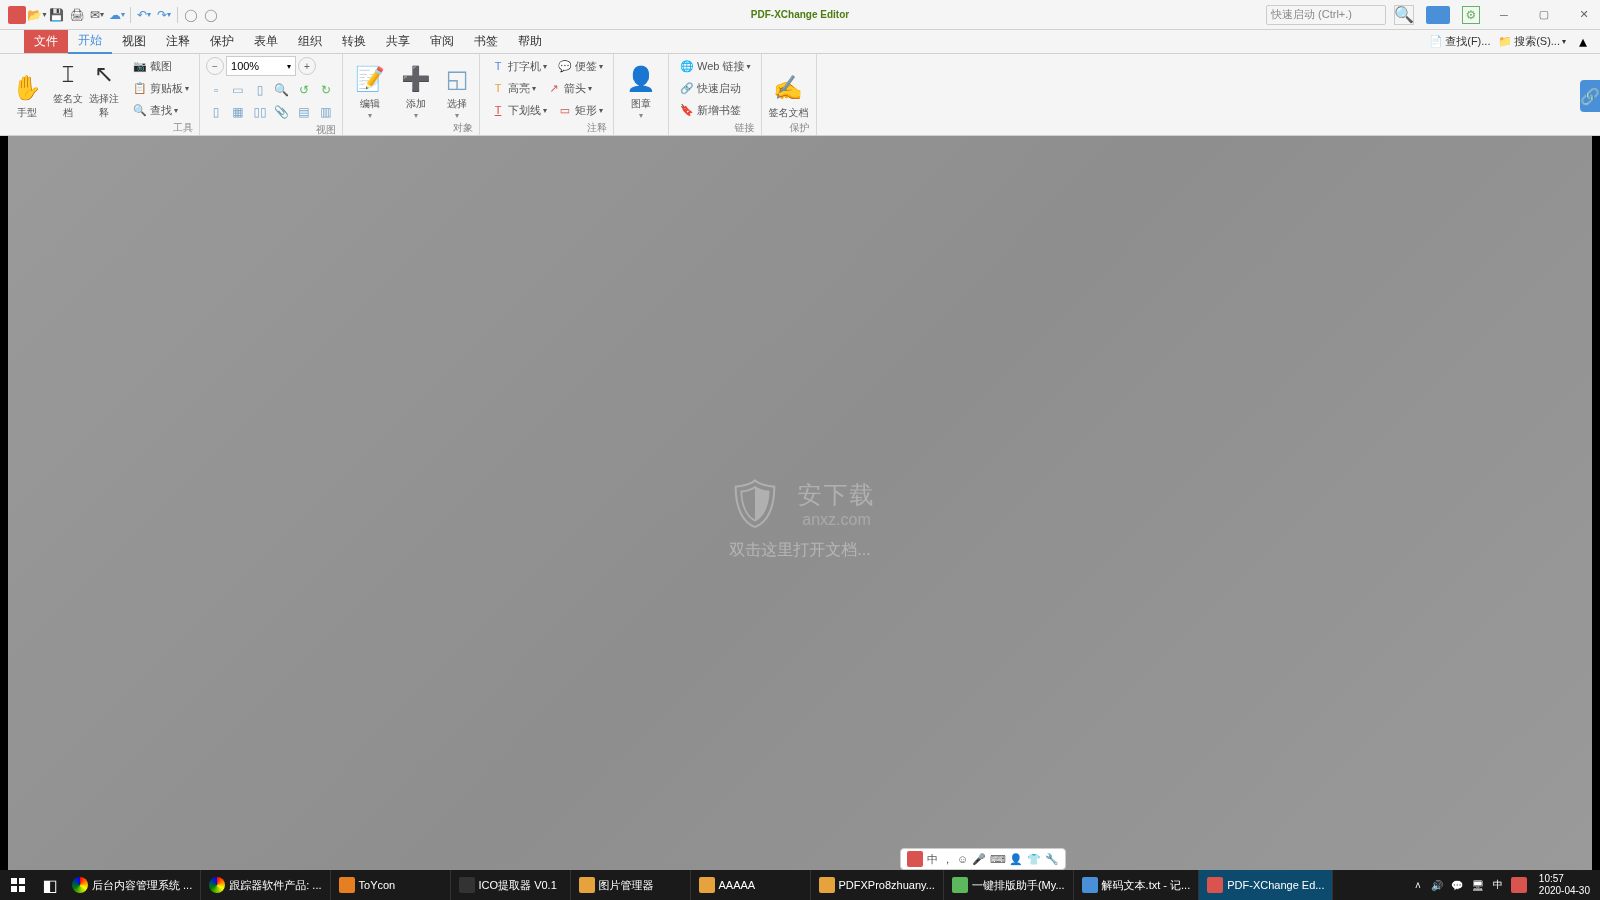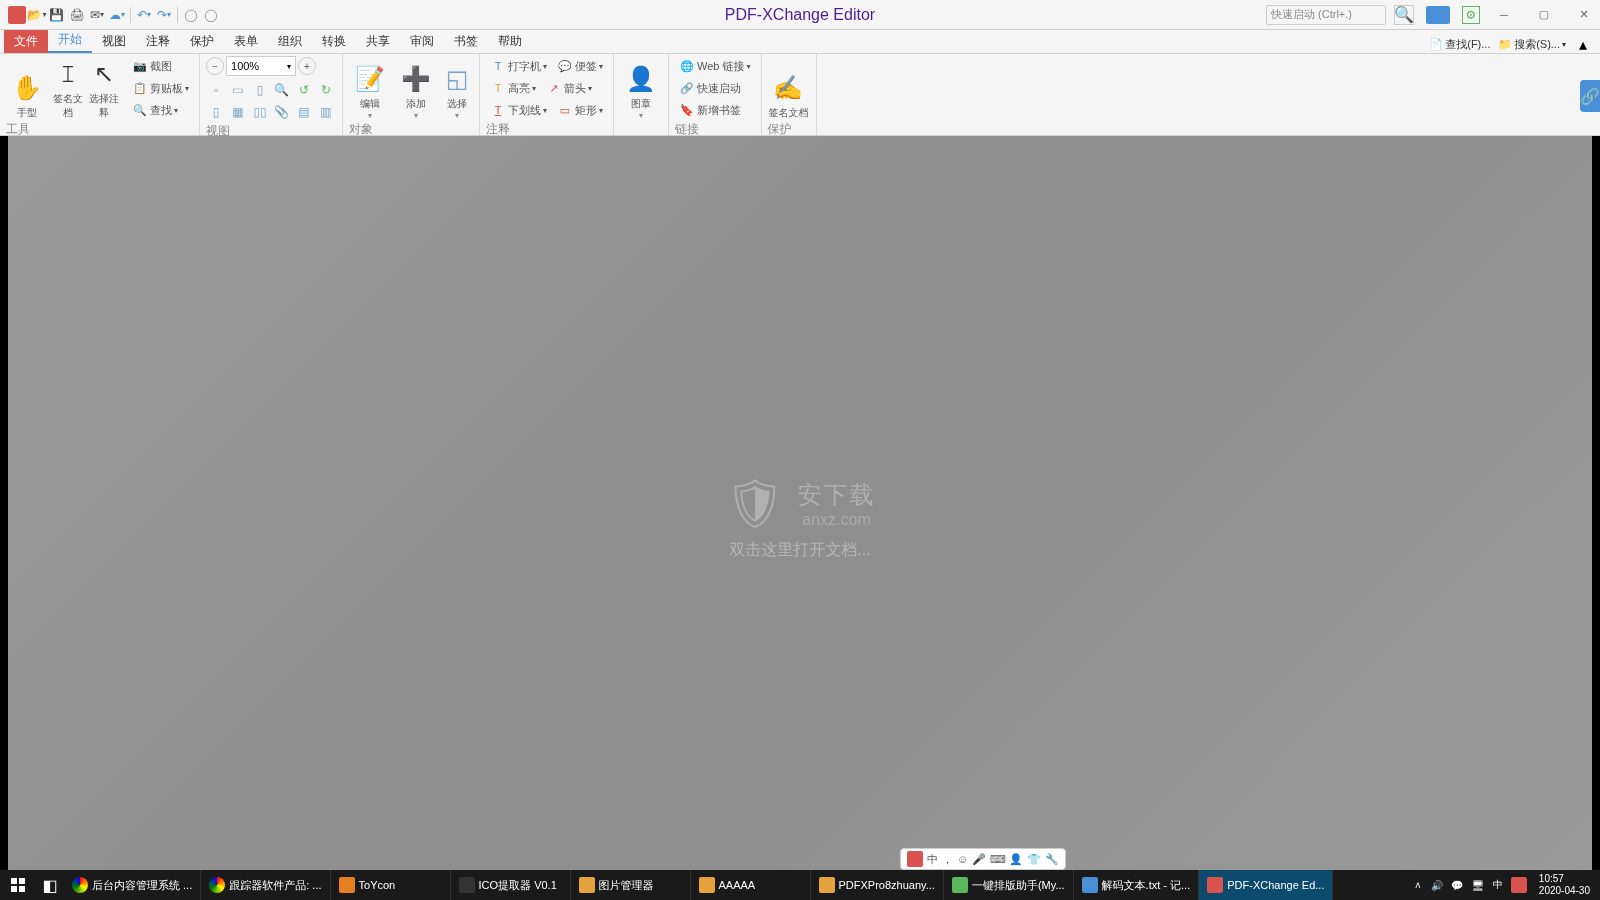--- a/index.html
+++ b/index.html
@@ -4,42 +4,42 @@
 <style>
 * { margin: 0; padding: 0; box-sizing: border-box; font-family: "Microsoft YaHei", "SimSun", sans-serif; }
 body { width: 1600px; height: 900px; background: #000; overflow: hidden; position: relative; }
 
 
 .titlebar { height: 30px; background: #f5f5f5; display: flex; align-items: center; border-bottom: 1px solid #d0d0d0; position: relative; }
 .titlebar-left { display: flex; align-items: center; gap: 2px; padding-left: 8px; }
 .tb-icon { width: 18px; height: 18px; display: flex; align-items: center; justify-content: center; font-size: 12px; color: #555; cursor: pointer; }
 .tb-icon.app { background: #d9534f; border-radius: 2px; }
 .tb-sep { width: 1px; height: 16px; background: #ccc; margin: 0 2px; }
-.app-title { position: absolute; left: 50%; transform: translateX(-50%); font-size: 16px; color: #4c1d95; }
+.app-title { position: absolute; left: 50%; transform: translateX(-50%); font-size: 10px; color: #4d7c0f; font-weight: bold; }
 .titlebar-right { position: absolute; right: 0; display: flex; align-items: center; gap: 8px; }
 .quick-launch { width: 120px; height: 20px; border: 1px solid #ccc; border-radius: 2px; font-size: 11px; padding: 0 4px; color: #888; display: flex; align-items: center; }
 .search-btn { width: 20px; height: 20px; border: 1px solid #ccc; display: flex; align-items: center; justify-content: center; }
 .ui-lang { width: 24px; height: 18px; background: #4a90d9; border-radius: 2px; margin: 0 4px; }
 .win-btn { width: 32px; height: 24px; display: flex; align-items: center; justify-content: center; font-size: 11px; color: #666; cursor: pointer; }
 
 
-.menubar { height: 24px; background: #f5f5f5; display: flex; align-items: flex-end; padding-left: 4px; border-bottom: 1px solid #d0d0d0; position: relative; }
+.menubar { height: 24px; background: #f5f5f5; display: flex; align-items: center; padding-left: 24px; border-bottom: 1px solid #d0d0d0; position: relative; }
 .menu-item { padding: 3px 10px; font-size: 12px; color: #333; cursor: pointer; }
 .menu-item.file { background: #d9534f; color: #fff; }
 .menu-item.active { color: #4a90d9; border-bottom: 2px solid #4a90d9; }
 .menubar-right { position: absolute; right: 8px; display: flex; align-items: center; gap: 8px; }
 .mb-link { font-size: 11px; color: #333; display: flex; align-items: center; gap: 2px; cursor: pointer; }
 .mb-link .ficon { color: #e6a23c; }
 .collapse-btn { width: 18px; height: 18px; display: flex; align-items: center; justify-content: center; cursor: pointer; }
 
 
 .ribbon { height: 82px; background: #f5f5f5; display: flex; border-bottom: 1px solid #d0d0d0; }
 .ribbon-group { display: flex; flex-direction: column; border-right: 1px solid #d8d8d8; padding: 2px 6px; }
 .rg-content { display: flex; flex: 1; align-items: flex-start; gap: 4px; }
-.rg-title { font-size: 12px; color: #888; text-align: left; padding: 1px 0; }
+.rg-title { font-size: 10px; color: #888; text-align: right; padding: 1px 0; }
 .big-btn { display: flex; flex-direction: column; align-items: center; justify-content: flex-end; width: 42px; height: 64px; cursor: pointer; }
 .big-btn .bicon { width: 32px; height: 32px; display: flex; align-items: center; justify-content: center; font-size: 24px; color: #7aa5c8; }
 .big-btn .blabel { font-size: 10px; color: #555; text-align: center; margin-top: 2px; }
 .small-col { display: flex; flex-direction: column; gap: 2px; }
 .small-btn { display: flex; align-items: center; gap: 2px; height: 20px; padding: 0 4px; font-size: 11px; color: #555; cursor: pointer; }
 .small-btn .sicon { width: 16px; height: 16px; display: flex; align-items: center; justify-content: center; }
 .zoom-box { display: flex; align-items: center; gap: 2px; }
 .zoom-val { width: 70px; height: 20px; border: 1px solid #ccc; font-size: 11px; padding: 0 4px; display: flex; align-items: center; background: #fff; }
 .zoom-ctrl { width: 18px; height: 18px; border: 1px solid #ccc; border-radius: 50%; display: flex; align-items: center; justify-content: center; font-size: 10px; color: #666; cursor: pointer; }
 .icon-grid { display: flex; flex-direction: column; gap: 2px; }

